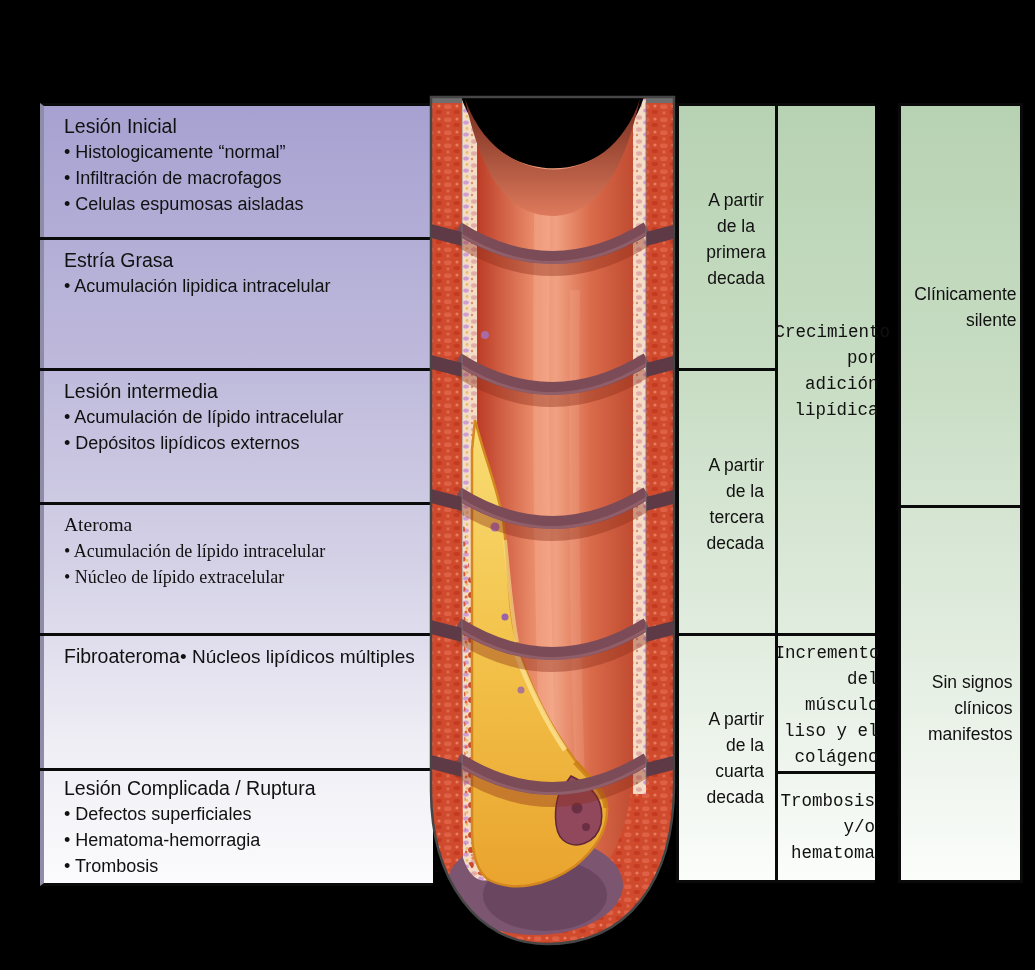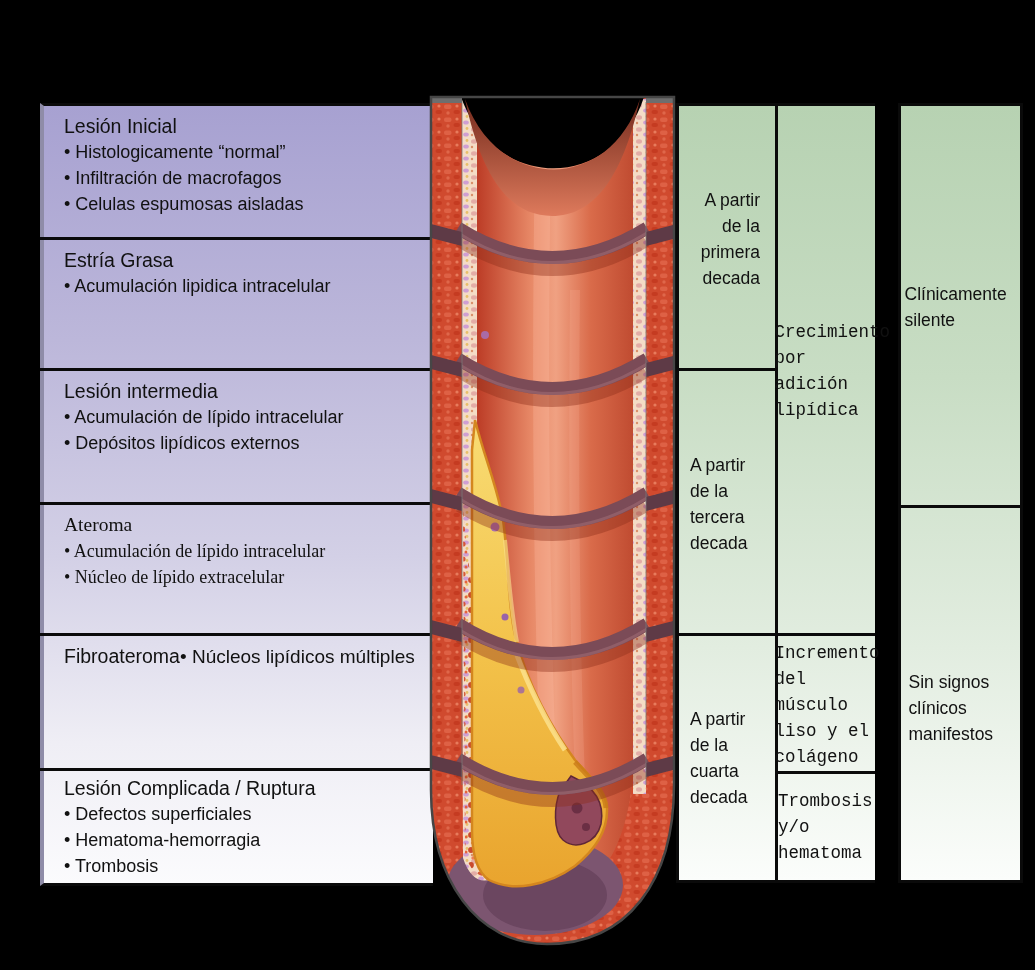--- a/index.html
+++ b/index.html
@@ -16,23 +16,23 @@
   .bullet::before{content:"• ";}
   .inline-b{font-size:19px;}
   .inline-b::before{content:"• ";}
   .hline{position:absolute;left:-4px;right:0;height:3px;background:#0a0a0a;}
   
   .gcol{position:absolute;box-sizing:border-box;
     background:linear-gradient(180deg,#b7d2b2 0%,#c8ddc4 35%,#e2ede0 70%,#fbfdfb 100%);
     border:3px solid #0a0a0a;}
   .gcol.no-right{border-right:none;}
   .gcell{position:absolute;left:0;right:0;display:flex;align-items:center;justify-content:center;
-    font-size:17.5px;line-height:26px;text-align:left;}
+    font-size:17.5px;line-height:26px;text-align:right;}
   .gcell .inner{display:block;}
-  .left-al{justify-content:flex-start;text-align:right;padding-left:7px;}
+  .left-al{justify-content:flex-start;text-align:center;padding-left:20px;}
   .w74{width:74px;} .w104{width:104px;} .w112{width:112px;}
   .ghline{position:absolute;left:0;right:0;height:3px;background:#0a0a0a;}
   
   #artery{position:absolute;left:425px;top:90px;width:258px;height:860px;}
 </style>
 </head>
 <body>
 
 <div id="stage">
 

